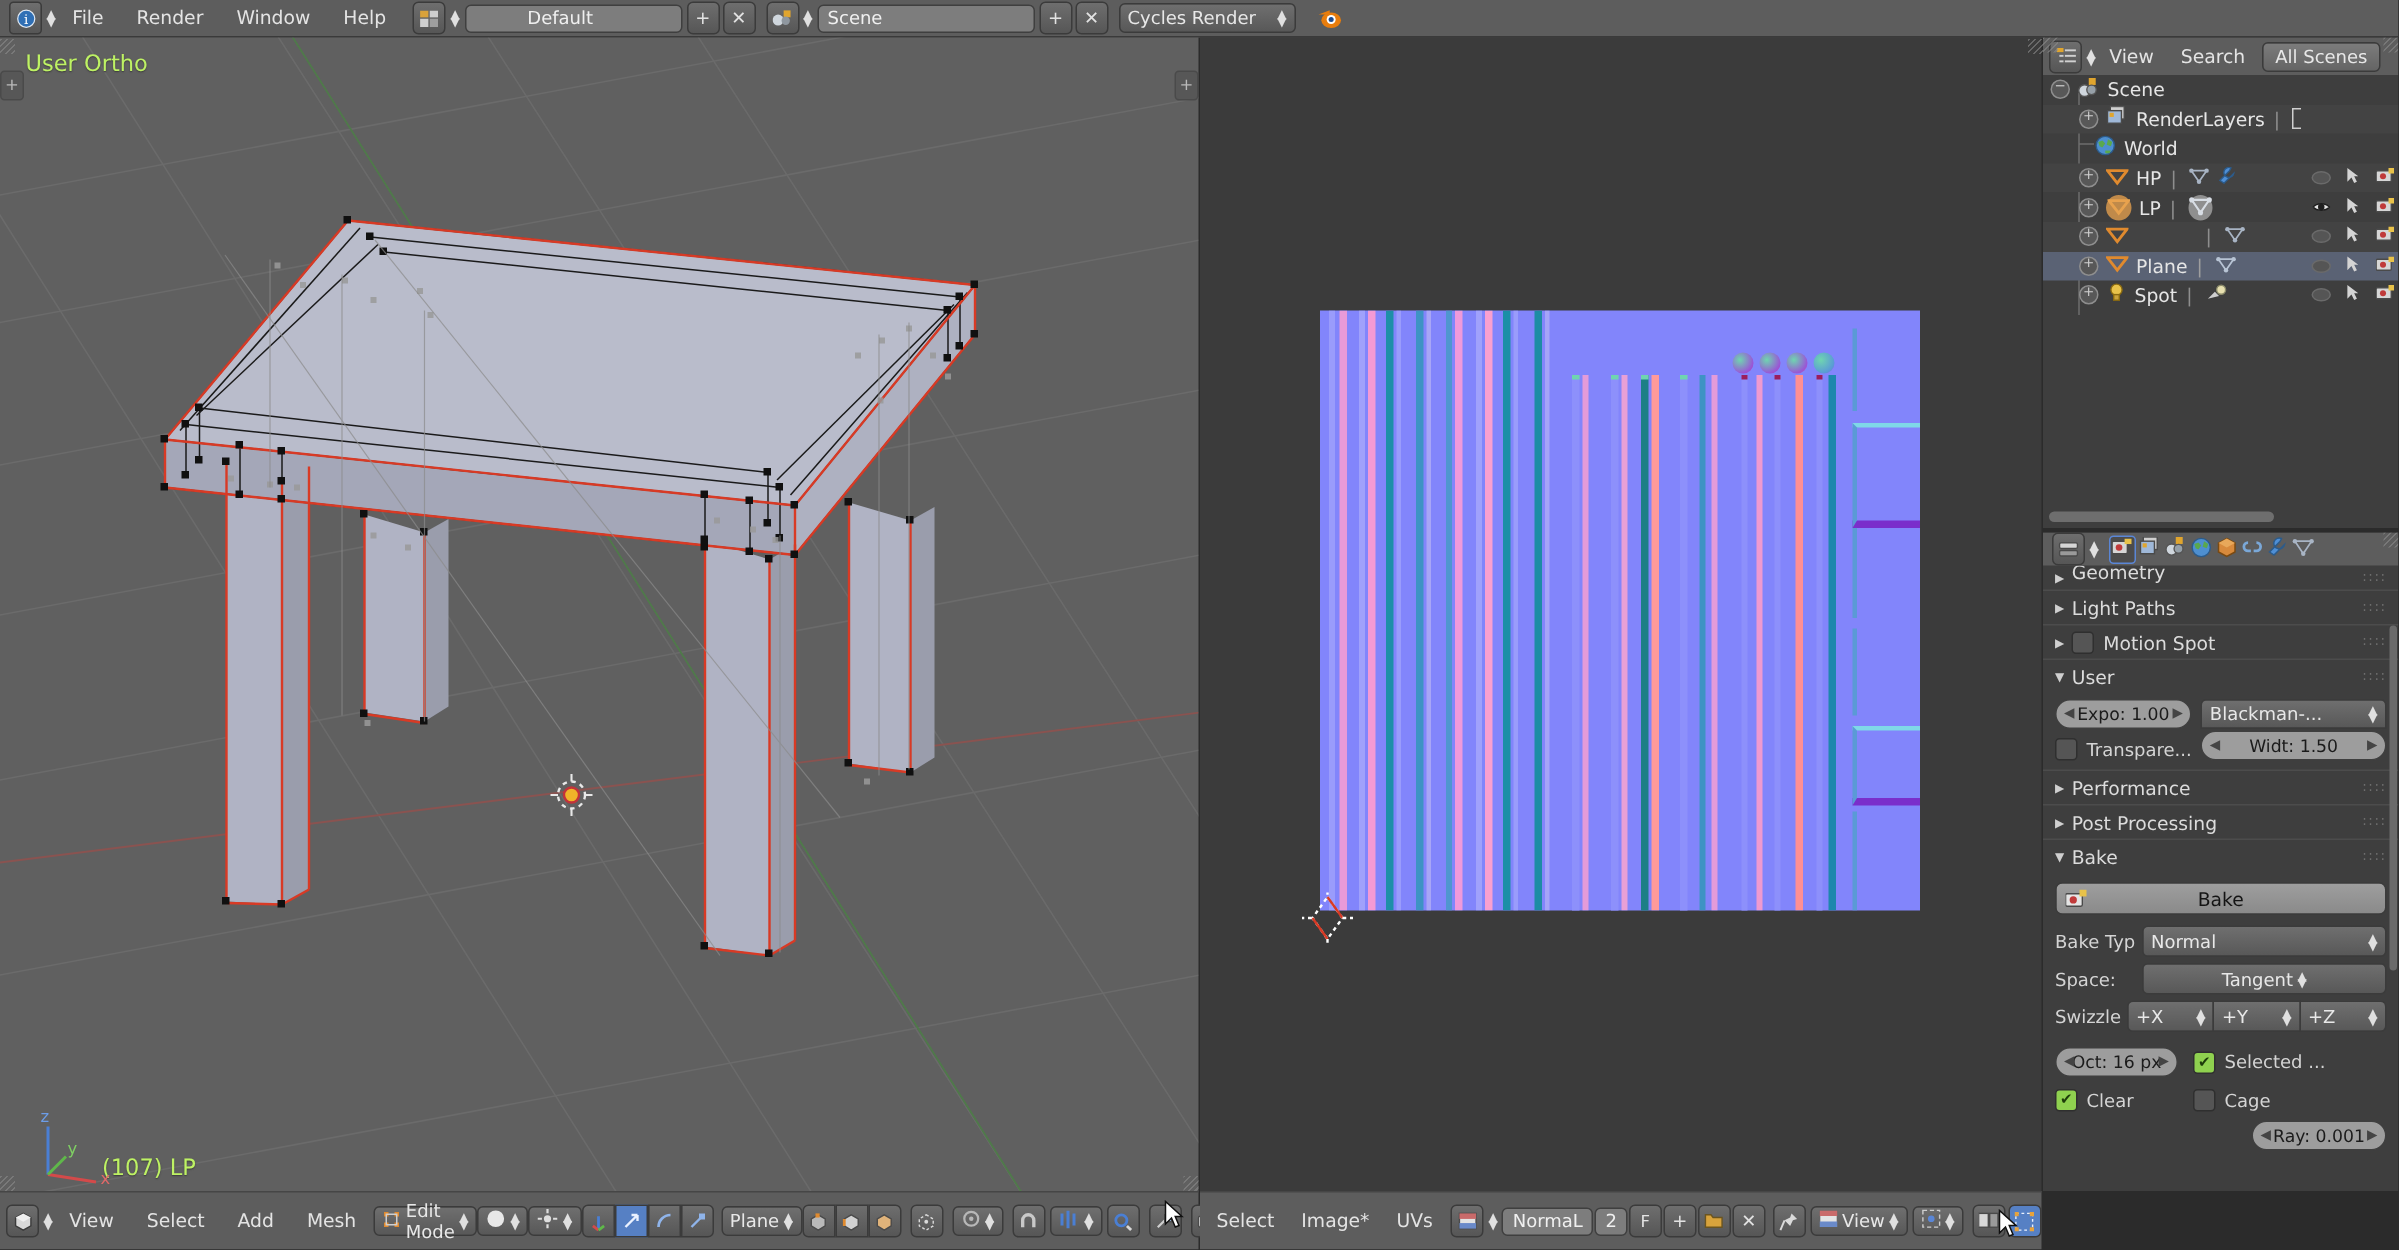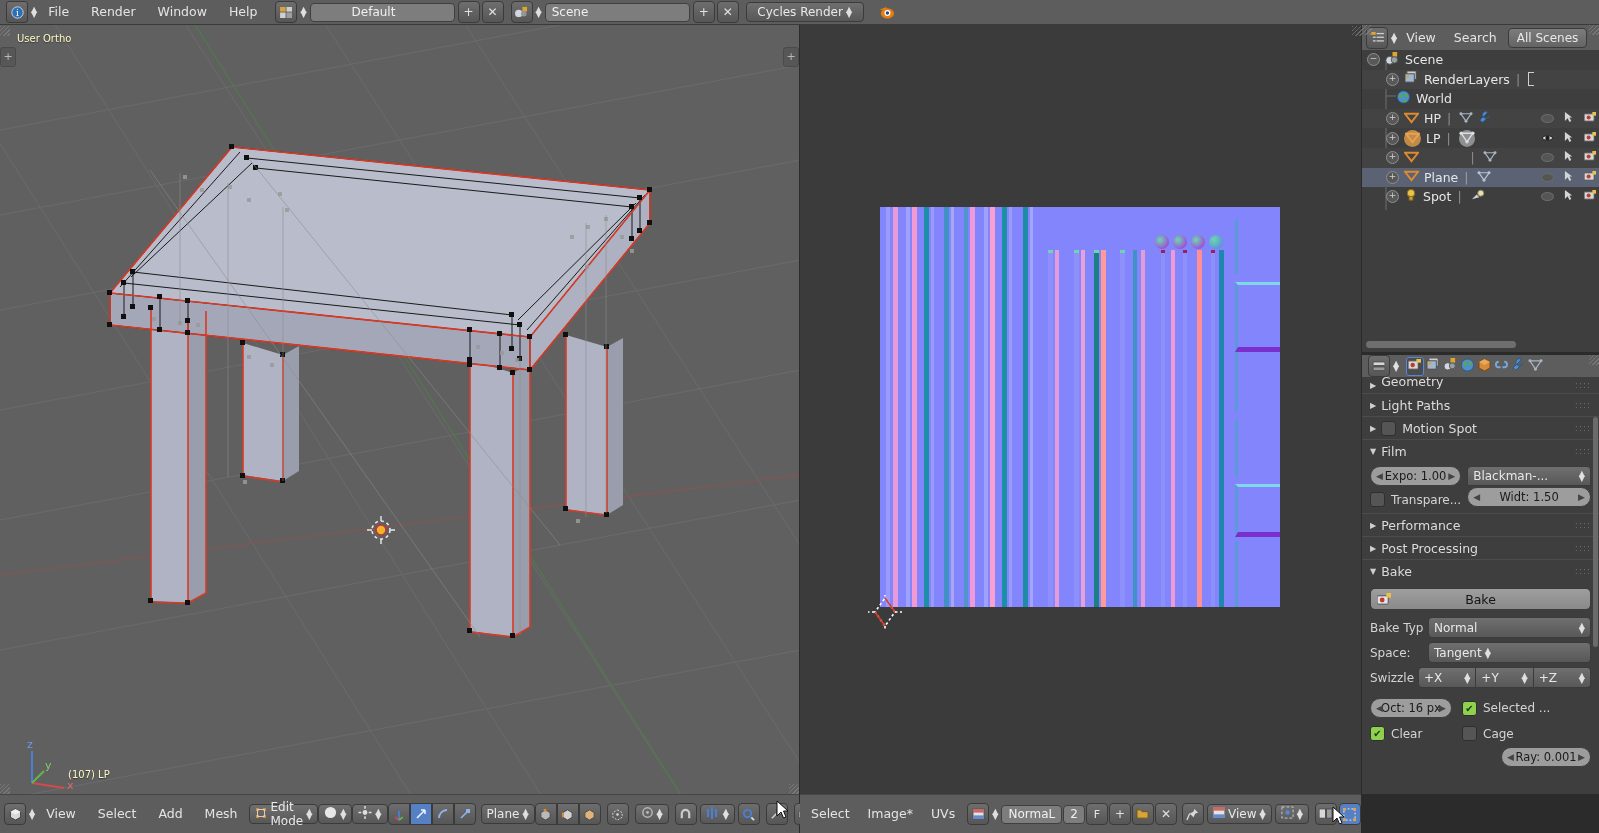--- a/index.html
+++ b/index.html
@@ -18,21 +18,21 @@
          height:20px;min-width:20px;display:flex;align-items:center;justify-content:center;}
   .sep{width:7px;}
 
   
   .topbar{position:absolute;left:0;top:0;width:1599px;height:24px;background:#5d5d5d;
           display:flex;align-items:center;border-bottom:1px solid #3a3a3a;}
   .stats{color:#d6d6d6;font-size:12px;white-space:nowrap;}
 
   
   .viewport{position:absolute;left:0;top:25px;width:799px;height:769px;background:#606060;overflow:hidden;}
-  .vp-text{position:absolute;color:#fef9c3;font-size:10px;text-shadow:0 1px 1px #3a3a3a;}
+  .vp-text{position:absolute;color:#bef264;font-size:15px;text-shadow:0 1px 1px #3a3a3a;}
   .plus-tab{position:absolute;width:14px;height:18px;background:#575757;border:1px solid #4a4a4a;
             border-radius:3px;color:#b9b9b9;font-size:11px;text-align:center;line-height:17px;}
 
   
   .vp-hdr{position:absolute;left:0;top:794px;width:799px;height:39px;background:#5d5d5d;
           display:flex;align-items:center;padding-left:4px;box-sizing:border-box;border-top:1px solid #464646;}
 
   
   .uvarea{position:absolute;left:800px;top:25px;width:561px;height:769px;background:#3b3b3b;overflow:hidden;}
   .uv-hdr{position:absolute;left:800px;top:794px;width:561px;height:39px;background:#5d5d5d;
@@ -123,21 +123,21 @@
       <div class="spin">
           <i>▲</i>
           <i>▼</i>
         </div>
       <div class="fld" style="width:145px;margin-left:3px;">Scene</div>
       <div class="icobx" style="margin-left:3px;">+</div>
       <div class="icobx" style="margin-left:2px;">✕</div>
     </div>
 
     <div class="sep"></div>
-    <div class="btn" style="width:118px;justify-content:center;height:20px;">
+    <div class="btn" style="width:118px;justify-content:space-between;height:20px;">
       <span>Cycles Render</span>
       <span class="spin">
           <i>▲</i>
           <i>▼</i>
         </span>
     </div>
 
     <div style="margin-left:14px;display:flex;align-items:center;">
       <svg width="17" height="15" viewBox="0 0 18 16">
           <ellipse cx="10" cy="9" rx="7" ry="5.5" fill="#e87d0d"></ellipse>
@@ -973,21 +973,21 @@
 
       <div class="panel-row">
         <span class="tri">▶</span>
         <span class="chk" style="margin-right:6px;border-radius:3px;"></span>
         <span>Motion Spot</span>
         <span class="grip">::::</span>
       </div>
 
       <div class="panel-row">
         <span class="tri">▼</span>
-        <span>Film</span>
+        <span>User</span>
         <span class="grip">::::</span>
       </div>
 
       <div style="padding:4px 8px 6px 8px;">
         <div style="display:flex;gap:6px;">
           <div style="flex:0 0 84px;">
             <div class="fld round" style="justify-content:center;position:relative;height:20px;background:#9d9d9d;">
               <span style="position:absolute;left:5px;font-size:9px;color:#444;">◀</span>
               <span style="font-size:11.5px;color:#1b1b1b;">Expo: 1.00</span>
               <span style="position:absolute;right:5px;font-size:9px;color:#444;">▶</span>
@@ -1050,21 +1050,21 @@
             <span>Normal</span>
             <span class="spin">
                 <i>▲</i>
                 <i>▼</i>
               </span>
           </div>
         </div>
 
         <div style="display:flex;align-items:center;margin-top:4px;">
           <span class="plabel" style="width:58px;">Space:</span>
-          <div class="btn" style="flex:1;height:21px;justify-content:flex-start;">
+          <div class="btn" style="flex:1;height:21px;justify-content:center;">
             <span>Tangent</span>
             <span class="spin">
                 <i>▲</i>
                 <i>▼</i>
               </span>
           </div>
         </div>
 
         <div style="display:flex;align-items:center;margin-top:4px;">
           <span class="plabel" style="width:48px;">Swizzle</span>

